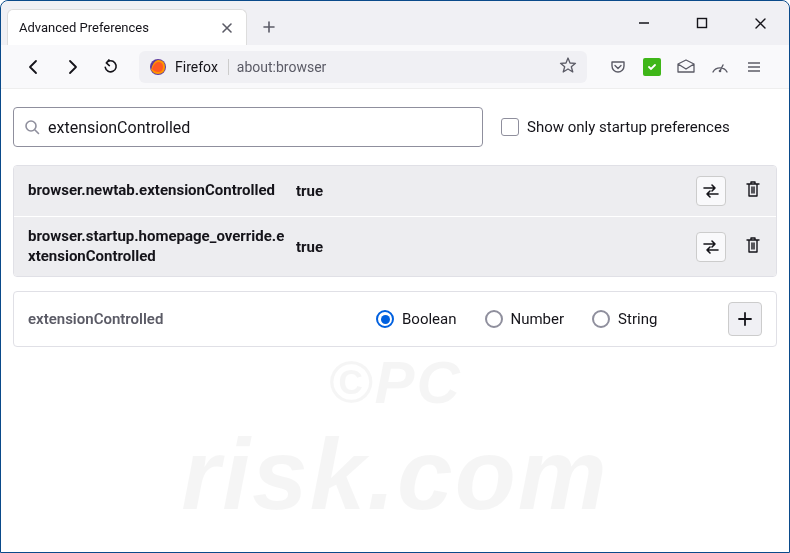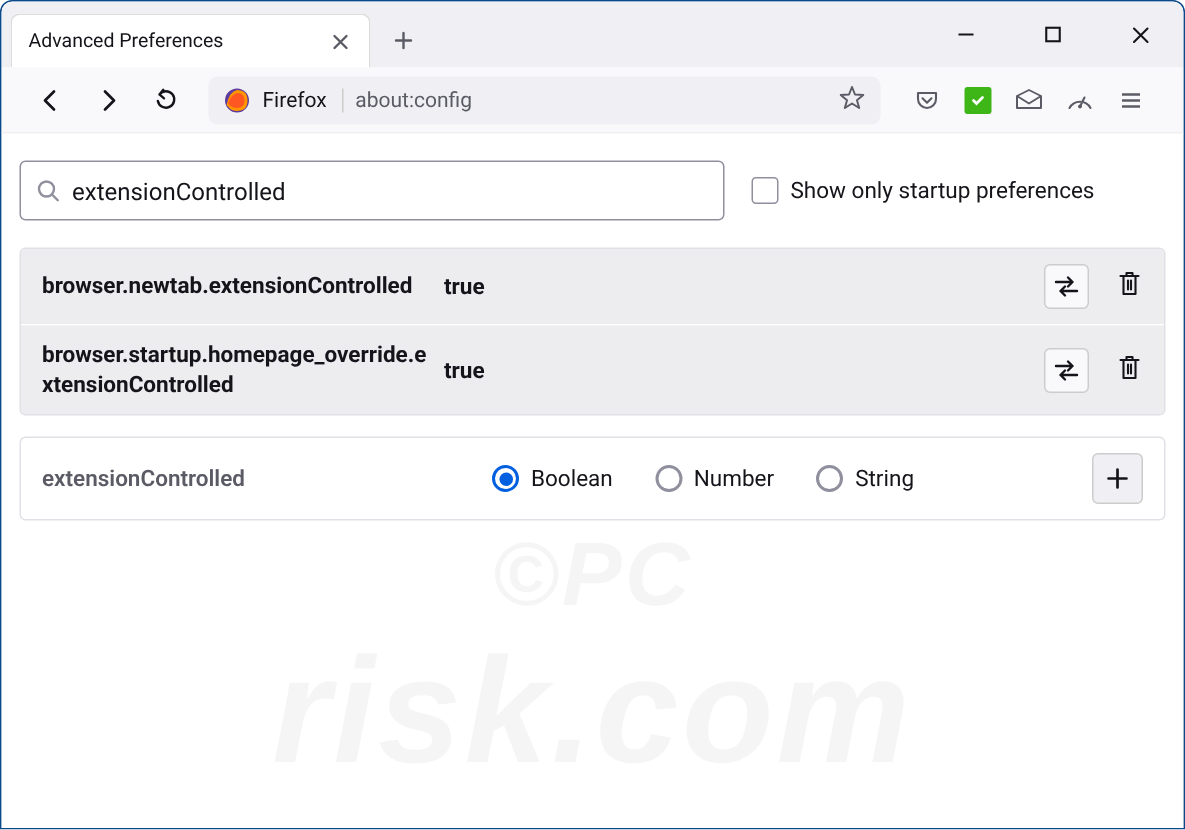--- a/index.html
+++ b/index.html
@@ -110,21 +110,21 @@
       border: 1px solid #e0e0e6;
       border-radius: 4px;
       margin-top: 14px;
       padding: 10px 14px;
       display: flex;
       align-items: center;
       min-height: 48px;
       font-size: 15px;
     }
     .new-pref-name { width: 300px; color: #5b5b66; font-weight: 600; }
-    .radio-group { flex: 1; display: flex; gap: 28px; }
+    .radio-group { flex: 1; display: flex; gap: 28px; margin-left: 48px; }
     .radio-opt { display: flex; align-items: center; gap: 8px; color: #15141a; cursor: pointer; }
     .radio { width: 18px; height: 18px; border: 2px solid #8f8f9d; border-radius: 50%; display: flex; align-items: center; justify-content: center; }
     .radio.selected { border-color: #0060df; }
     .radio.selected::after { content: ''; width: 9px; height: 9px; background: #0060df; border-radius: 50%; }
     .add-btn { width: 34px; height: 34px; background: #f0f0f4; border: 1px solid #ccc; border-radius: 4px; display:flex; align-items:center; justify-content:center; cursor:pointer; }
     .green-ext { width: 18px; height: 18px; background: #3fb618; border-radius: 2px; display:flex; align-items:center; justify-content:center; }
     .watermark {
       position: absolute;
       bottom: 20px;
       left: 0;
@@ -198,21 +198,21 @@
     </div>
     <div class="urlbar">
       <span class="fx-logo">
         <svg width="18" height="18" viewBox="0 0 18 18">
             <circle cx="9" cy="9" r="8" fill="#5e3b9e"></circle>
             <path d="M2 12 Q4 3 9 2 Q16 2 16 9 Q16 16 9 16 Q5 16 3 13" fill="#ff9500"></path>
             <path d="M3 11 Q5 5 9 4 Q14 4 14 9 Q14 14 9 14 Q6 14 4 12" fill="#ff5722"></path>
           </svg>
       </span>
       <span class="urlbar-identity">Firefox</span>
-      <span class="urlbar-text">about:config</span>
+      <span class="urlbar-text">about:browser</span>
       <span>
         <svg width="18" height="18" viewBox="0 0 18 18">
             <path d="M9 2 L11 7 L16.5 7.3 L12.3 10.8 L13.8 16 L9 13 L4.2 16 L5.7 10.8 L1.5 7.3 L7 7 Z" fill="none" stroke="#5b5b66" stroke-width="1.3" stroke-linejoin="round"></path>
           </svg>
       </span>
     </div>
     <div class="tool-icons">
       <div class="tool-icon">
         <svg width="18" height="18" viewBox="0 0 18 18">
             <path d="M3 4 H15 V8 A6 6 0 0 1 3 8 Z M6 7.5 L9 10.5 L12 7.5" fill="none" stroke="#5b5b66" stroke-width="1.4" stroke-linejoin="round" stroke-linecap="round"></path>

